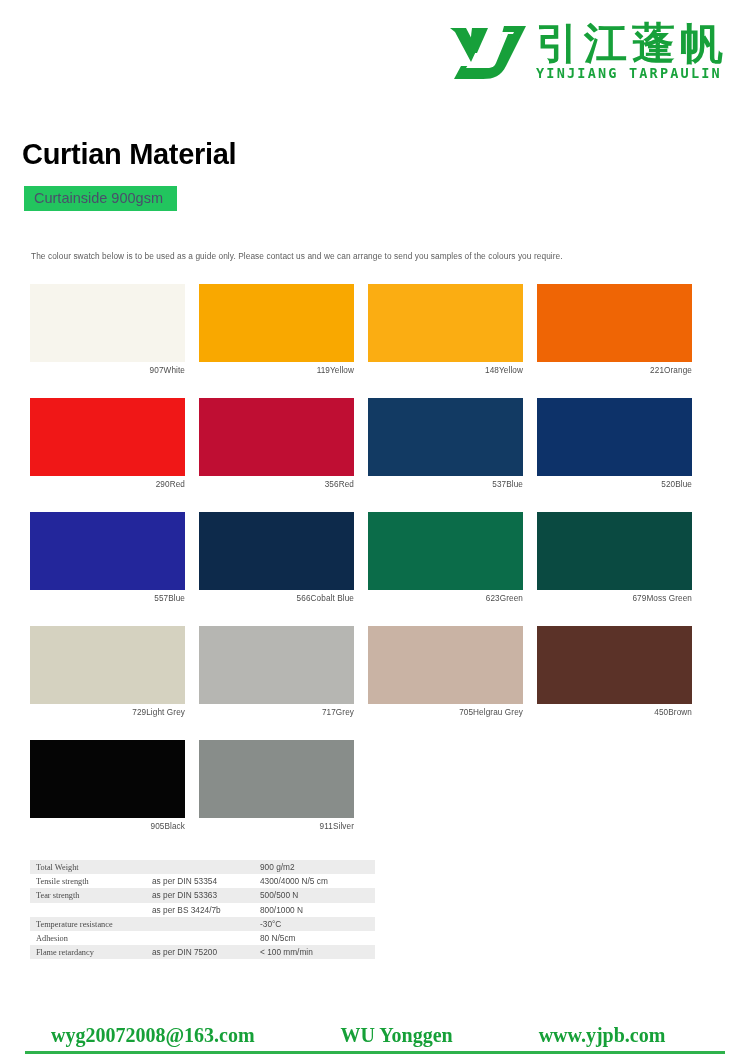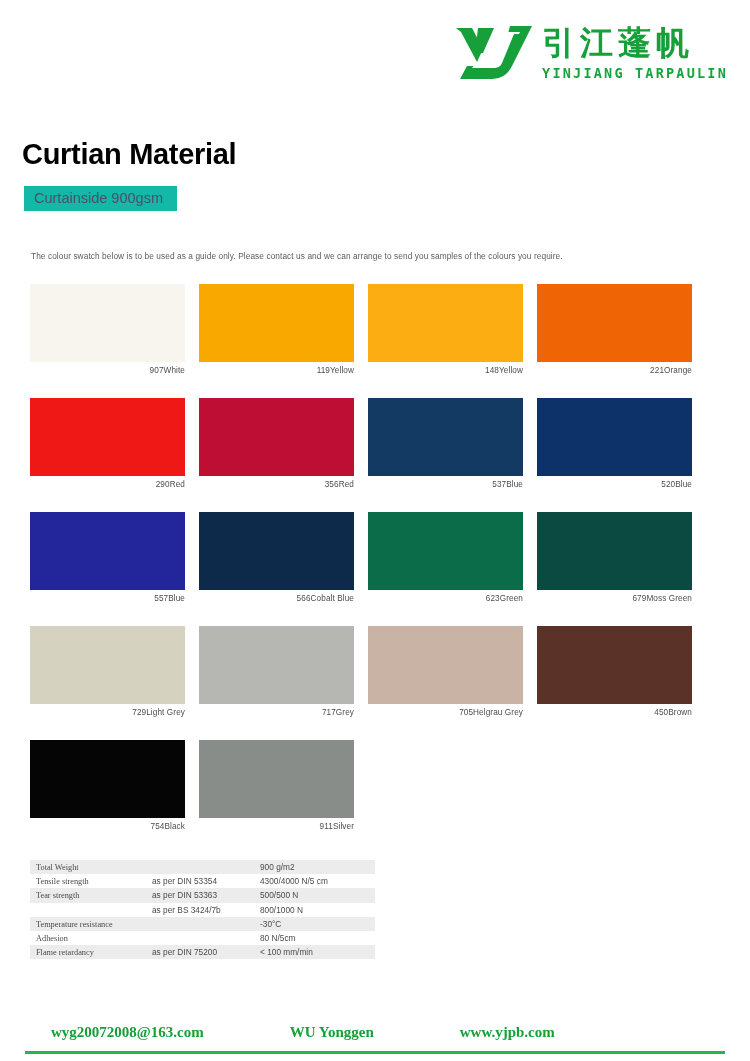--- a/index.html
+++ b/index.html
@@ -38,21 +38,21 @@
     flex: none;
   }
   .logo-text-block {
     display: flex;
     flex-direction: column;
     align-items: flex-start;
     padding-top: 2px;
   }
   .logo-cn {
     font-family: "DejaVu Sans", sans-serif;
-    font-size: 33px;
+    font-size: 43px;
     font-weight: bold;
     color: #17a03a;
     letter-spacing: 5px;
     line-height: 38px;
     white-space: nowrap;
   }
   .logo-en {
     font-family: "DejaVu Sans Mono", monospace;
     font-size: 13.5px;
     font-weight: bold;
@@ -71,21 +71,21 @@
     font-size: 29px;
     font-weight: bold;
     color: #000000;
     letter-spacing: -0.3px;
     font-family: "Liberation Sans", sans-serif;
   }
   .subtitle-bar {
     position: absolute;
     left: 24px;
     top: 186px;
-    background: #14b8a6;
+    background: #22c55e;
     padding: 3px 14px 4px 10px;
   }
   .subtitle-bar span {
     font-size: 14.5px;
     color: #4a4f6b;
     font-family: "Liberation Sans", sans-serif;
   }
   .intro {
     position: absolute;
     left: 31px;
@@ -167,21 +167,21 @@
     position: absolute;
     left: 0;
     top: 0;
     width: 700px;
     display: flex;
     align-items: baseline;
   }
   .footer-item {
     font-family: "Liberation Serif", serif;
     font-weight: bold;
-    font-size: 15px;
+    font-size: 20px;
     color: #16a038;
     white-space: nowrap;
   }
   .f-email { margin-left: 26px; }
   .f-name  { margin-left: 86px; }
   .f-site  { margin-left: 86px; }
 </style>
 </head>
 <body>
 
@@ -320,21 +320,21 @@
       <div class="swatch">
         <div class="swatch-color" style="background: rgb(91, 50, 40);"></div>
         <div class="swatch-labels">
           <span class="swatch-code">450</span>
           <span class="swatch-name">Brown</span>
         </div>
       </div>
       <div class="swatch">
         <div class="swatch-color" style="background: rgb(5, 5, 5);"></div>
         <div class="swatch-labels">
-          <span class="swatch-code">754</span>
+          <span class="swatch-code">905</span>
           <span class="swatch-name">Black</span>
         </div>
       </div>
       <div class="swatch">
         <div class="swatch-color" style="background: rgb(136, 141, 138);"></div>
         <div class="swatch-labels">
           <span class="swatch-code">911</span>
           <span class="swatch-name">Silver</span>
         </div>
       </div>

